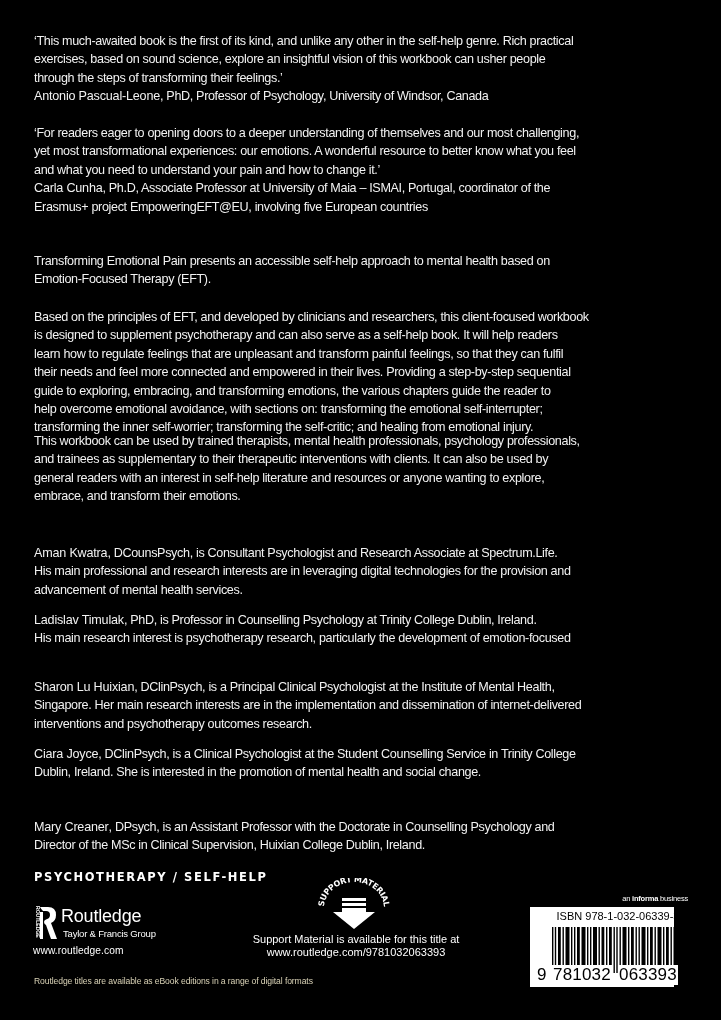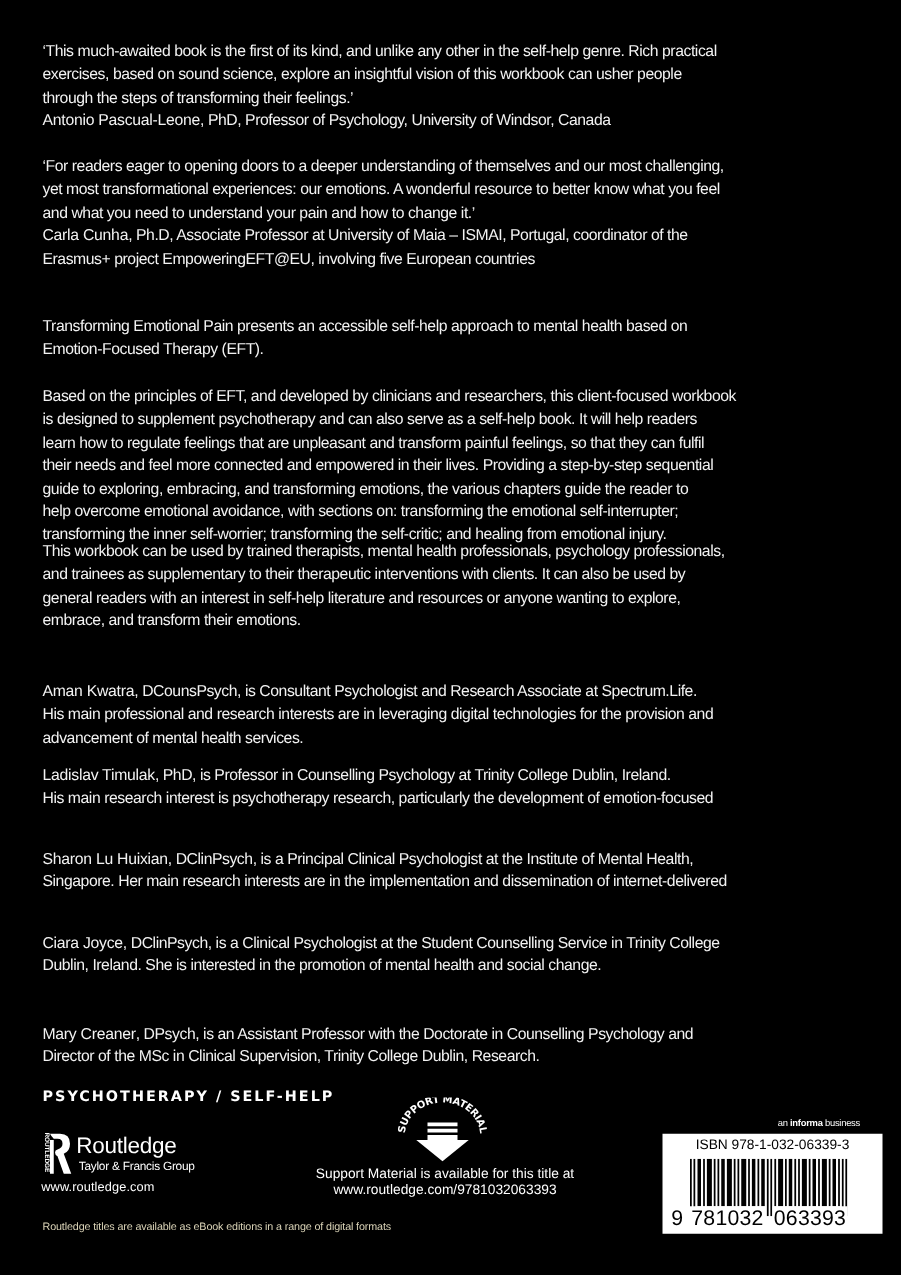--- a/index.html
+++ b/index.html
@@ -131,21 +131,21 @@
       font-size: 7.5px;
       color: #ffffff;
       letter-spacing: -0.2px;
     }
     .informa b { font-weight: bold; }
 
     .barcode-box {
       position: absolute;
       left: 530px;
       top: 907px;
-      width: 176px;
+      width: 144px;
       height: 80px;
       background: #ffffff;
     }
     .isbn-label {
       position: absolute;
       left: 0;
       width: 176px;
       top: 3px;
       text-align: center;
       font-family: "Liberation Sans", sans-serif;
@@ -237,30 +237,31 @@
   </p>
 
   <p class="para auth1">
     <span class="line"><span class="b">Ladislav Timulak</span><span>, PhD, is Professor in Counselling Psychology at Trinity College Dublin, Ireland.</span></span>
     <span class="line">His main research interest is psychotherapy research, particularly the development of emotion-focused</span>
   </p>
 
   <p class="para auth2">
     <span class="line"><span class="b">Sharon Lu Huixian</span><span>, DClinPsych, is a Principal Clinical Psychologist at the Institute of Mental Health,</span></span>
     <span class="line">Singapore. Her main research interests are in the implementation and dissemination of internet-delivered</span>
+    <span class="line">interventions and psychotherapy outcomes research.</span>
   </p>
 
   <p class="para auth3">
     <span class="line"><span class="b">Ciara Joyce</span><span>, DClinPsych, is a Clinical Psychologist at the Student Counselling Service in Trinity College</span></span>
     <span class="line">Dublin, Ireland. She is interested in the promotion of mental health and social change.</span>
   </p>
 
   <p class="para auth4">
     <span class="line"><span class="b">Mary Creaner</span><span>, DPsych, is an Assistant Professor with the Doctorate in Counselling Psychology and</span></span>
-    <span class="line">Director of the MSc in Clinical Supervision, Trinity College Dublin, Research.</span>
+    <span class="line">Director of the MSc in Clinical Supervision, Huixian College Dublin, Ireland.</span>
   </p>
 </div>
 
 <div class="category">PSYCHOTHERAPY / SELF-HELP</div>
 
 <div class="logo">
   <svg class="logo-mark" viewBox="0 0 28 34">
     <text x="0" y="1" font-family="Liberation Sans, sans-serif" font-size="5.2" font-weight="bold" fill="#ffffff" transform="rotate(90 0 0) translate(0 -6)" letter-spacing="-0.1">ROUTLEDGE</text>
     <path d="M9 1 L17 1 Q25 1 25 9 Q25 15 20 17 L26 33 L20 33 L15 19 Q13 18 13 16 Q13 14 15 13.5 Q19 12.5 19 9 Q19 5 15 5 L12 5 Q10 3 9 1 Z" fill="#ffffff"></path>
     <path d="M9 6 L12 6 L12 33 L9 33 Z" fill="#ffffff"></path>

